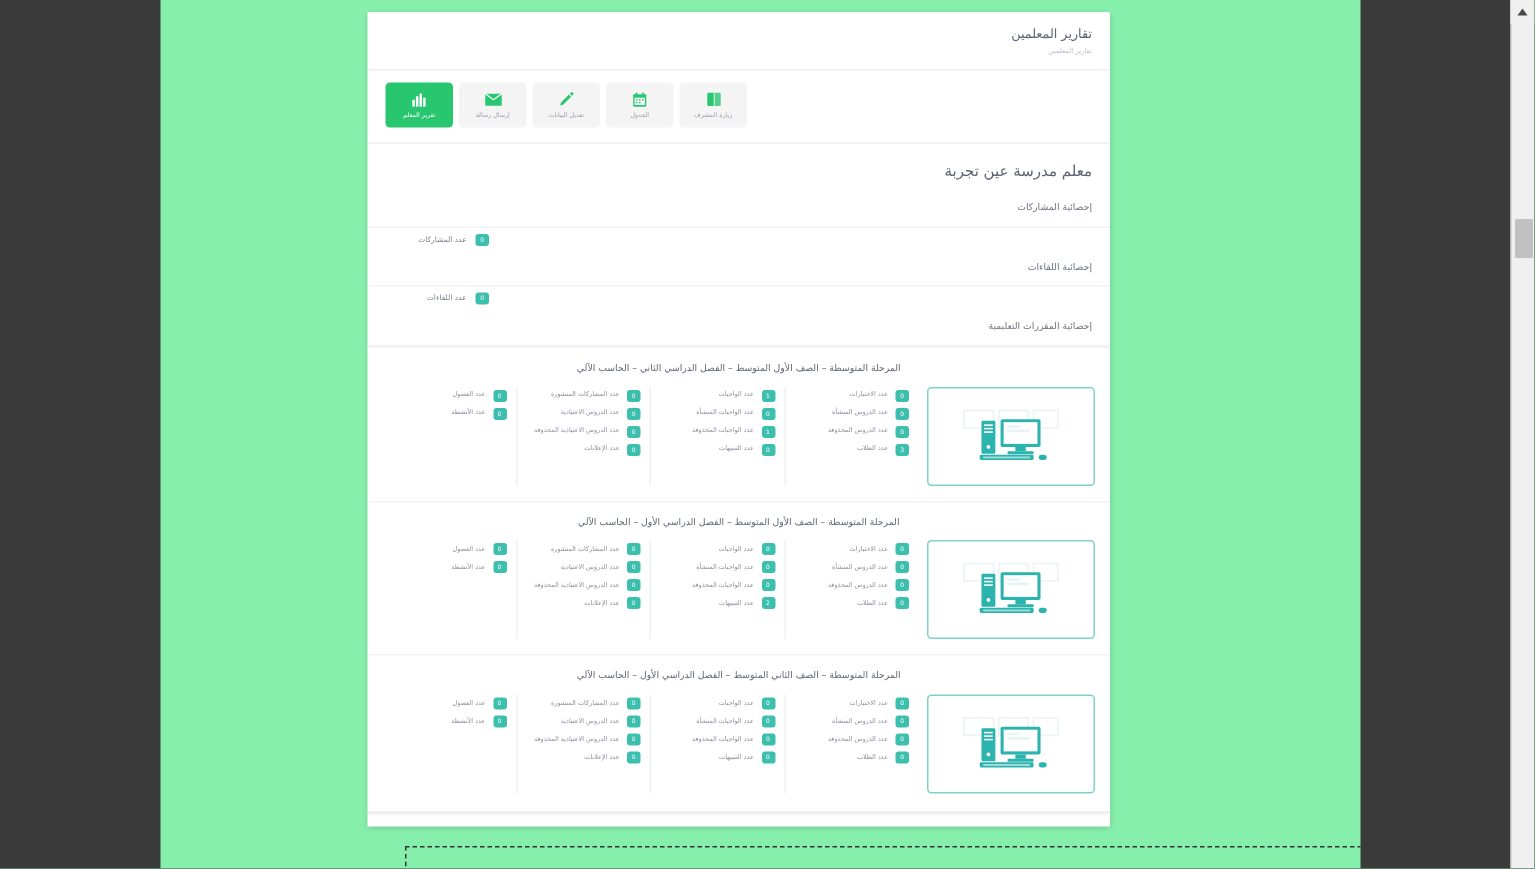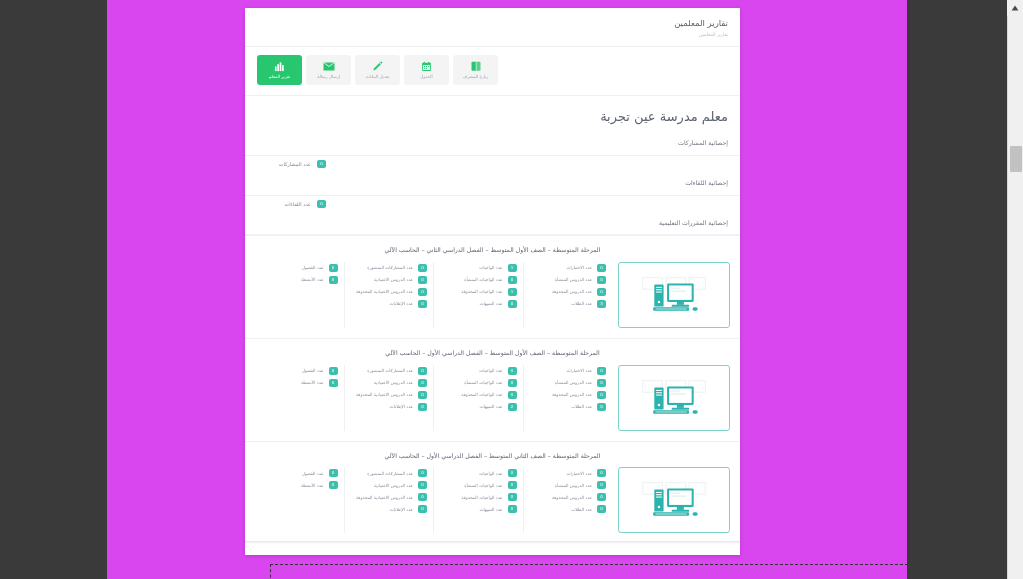--- a/index.html
+++ b/index.html
@@ -23,21 +23,21 @@
     background: #3a3a3a;
   }
 
   
   .page-canvas {
     position: absolute;
     left: 107px;
     top: 0;
     width: 800px;
     height: 579px;
-    background: #d946ef;
+    background: #86efac;
     overflow: hidden;
   }
 
   
   .scrollbar {
     position: absolute;
     right: 0;
     top: 0;
     width: 16px;
     height: 579px;
@@ -135,21 +135,21 @@
     white-space: nowrap;
   }
   .tool-btn.active .tool-label { color: #ffffff; }
 
   
   .card-body { padding: 0 0 12px 0; }
 
   .section-heading {
     text-align: right;
     padding: 12px 12px 6px 12px;
-    font-size: 13px;
+    font-size: 10px;
     color: #5c6270;
     line-height: 1.4;
   }
   .sub-heading {
     text-align: right;
     padding: 7px 12px 7px 12px;
     font-size: 6.2px;
     color: #6b7280;
     border-bottom: 1px solid #f0f1f4;
     line-height: 1.4;

